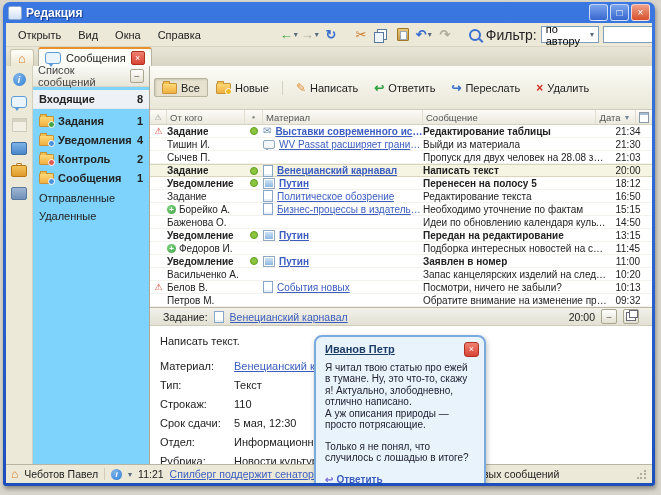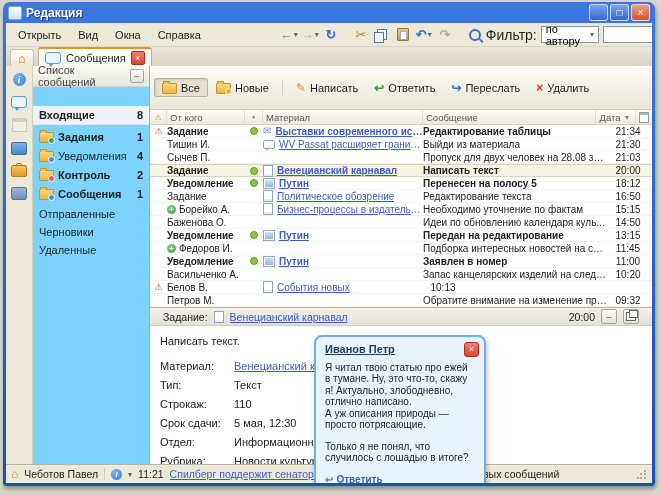--- a/index.html
+++ b/index.html
@@ -54,21 +54,21 @@
   .si-box{width:14px;height:11px;background:linear-gradient(#7db3e8,#4a86c8);border:1px solid #3c6ea8;border-radius:2px}
   .si-case{width:14px;height:10px;background:linear-gradient(#f4c35a,#e09a2e);border:1px solid #b87818;border-radius:2px;position:relative}
   .si-case::before{content:"";position:absolute;left:4px;top:-3px;width:4px;height:2px;border:1px solid #b87818;border-bottom:none;border-radius:2px 2px 0 0}
   .si-arch{width:14px;height:11px;background:linear-gradient(#9fb6d4,#7090b8);border:1px solid #5878a0;border-radius:2px}
 
   .sidebar{width:116px;background:#7dd3fc;border-right:1px solid #aca899;font-size:11px;display:flex;flex-direction:column;flex:none}
   .sb-head{height:20px;display:flex;align-items:center;padding:0 5px;background:linear-gradient(#fafaf6,#e8e6da);border-bottom:1px solid #d8d5c5;color:#444;flex:none}
   .sb-min{margin-left:auto;width:13px;height:12px;border:1px solid #a8a590;border-radius:2px;background:linear-gradient(#fff,#e4e1d2);font-size:9px;line-height:9px;display:flex;align-items:center;justify-content:center;color:#555}
   .sb-item{display:flex;align-items:center;gap:4px;padding:3px 6px;color:#222}
   .sb-item .count{margin-left:auto;font-weight:bold}
-  .sb-inbox{font-weight:bold;background:#eef1f5;border-bottom:1px solid #e4e8ee;margin-top:19px}
+  .sb-inbox{font-weight:bold;background:#eef1f5;border-bottom:1px solid #e4e8ee;margin-top:3px}
   .sb-group{margin-top:2px}
   .sb-plain{margin-top:2px;color:#333}
   .fold{width:13px;height:9px;background:linear-gradient(#ffd878,#f0b040);border:1px solid #c8923a;border-radius:1px;position:relative;flex:none;margin-top:2px}
   .fold::before{content:"";position:absolute;top:-3px;left:0;width:5px;height:2px;background:#f0c050;border:1px solid #c8923a;border-bottom:none;border-radius:1px 1px 0 0}
   .f-green::after,.f-blue::after,.f-red::after,.f-new::after{content:"";position:absolute;right:-2px;bottom:-2px;width:5px;height:5px;border-radius:50%;border:1px solid #fff}
   .f-green::after{background:#3fa546}
   .f-blue::after{background:#4a90d9}
   .f-red::after{background:#e05a4e}
   .f-new::after{background:#f2b824}
 
@@ -253,40 +253,37 @@
             <span class="count">8</span>
         </div>
         <div class="sb-group">
           <div class="sb-item">
             <span class="fold f-green"></span>
             <span style="font-weight:bold">Задания</span>
               <span class="count">1</span>
           </div>
           <div class="sb-item">
             <span class="fold f-blue"></span>
-            <span style="font-weight:normal">Уведомления</span>
+            <span style="font-weight:bold">Уведомления</span>
               <span class="count">4</span>
           </div>
           <div class="sb-item">
             <span class="fold f-red"></span>
             <span style="font-weight:bold">Контроль</span>
               <span class="count">2</span>
           </div>
           <div class="sb-item">
             <span class="fold f-blue"></span>
             <span style="font-weight:bold">Сообщения</span>
               <span class="count">1</span>
           </div>
         </div>
         <div class="sb-plain">
           <div class="sb-item">
               <span>Отправленные</span>
-            </div>
-          <div class="sb-item">
-              <span>Черновики</span>
             </div>
           <div class="sb-item">
               <span>Удаленные</span>
             </div>
         </div>
       </div>
 
       <div class="content">
         <div class="actions">
           <span class="abtn pressed">
@@ -522,20 +519,23 @@
             <span class="c-al">
                 <span class="warnic">⚠</span>
               </span>
             <span class="c-from">
                 <span class="fromtx">Белов В.</span>
               </span>
             <span class="c-dot"></span>
             <span class="c-mat">
                 <span class="docic"></span>
                 <span class="mlink">События новых</span>
+              </span>
+            <span class="c-msg">
+                <span class="msgtx">Посмотри, ничего не забыли?</span>
               </span>
             <span class="c-time">10:13</span>
           </div>
           <div class="trow">
             <span class="c-al"></span>
             <span class="c-from">
                 <span class="fromtx">Петров М.</span>
               </span>
             <span class="c-dot"></span>
               <span class="c-mat"></span>

